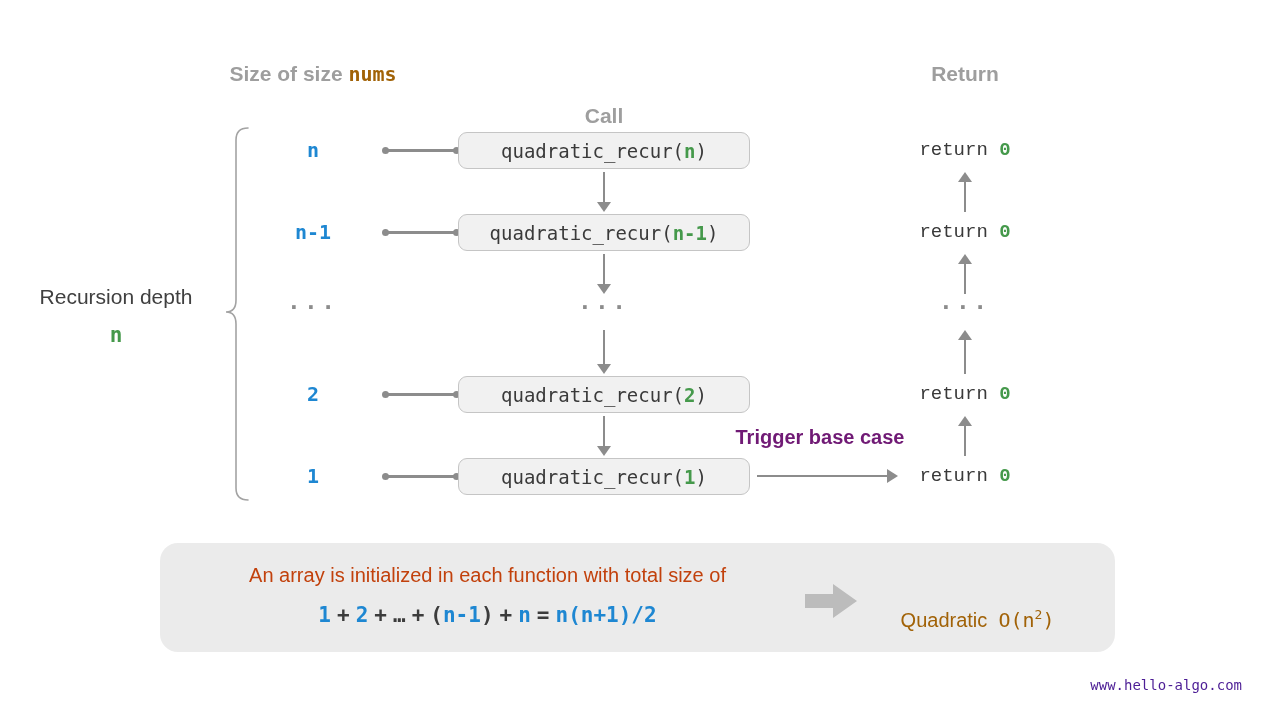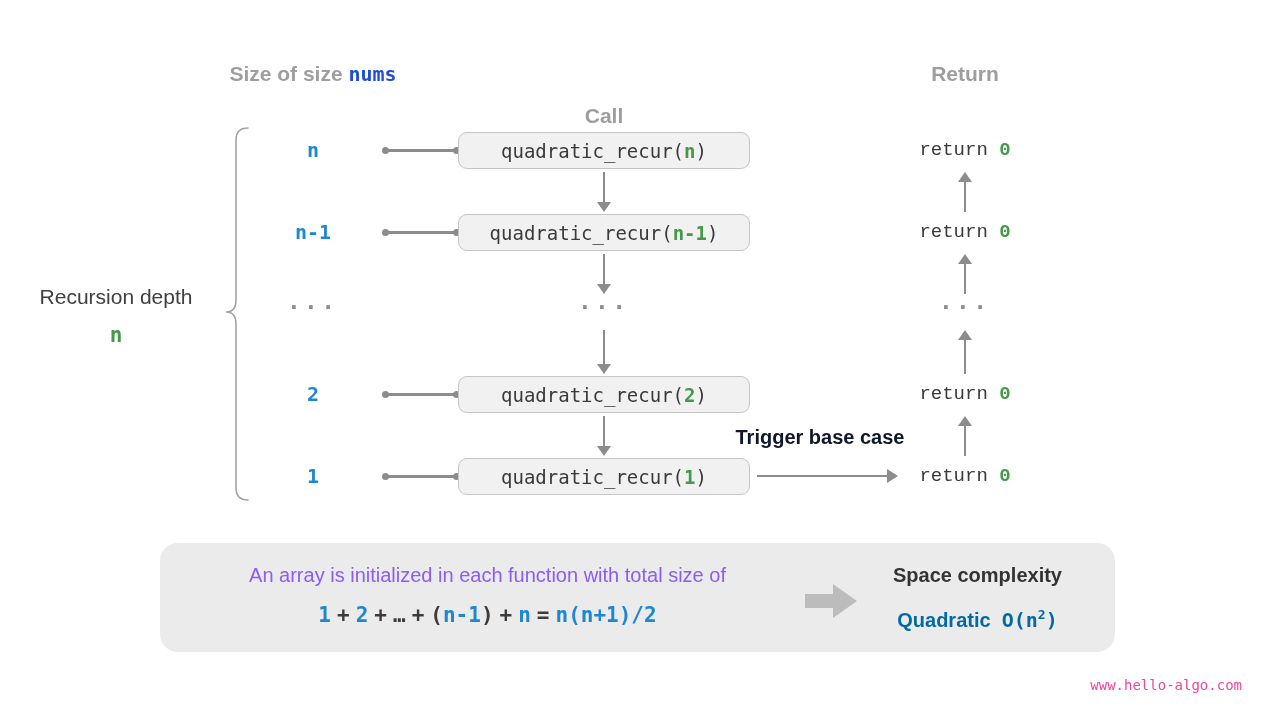--- a/index.html
+++ b/index.html
@@ -14,21 +14,21 @@
   .abs { position:absolute; }
   .center { text-align:center; }
 
   
   .col-header {
     font-size:21px; font-weight:700; color:#9e9e9e;
     height:28px; line-height:28px;
   }
   .code-blue {
     font-family:"DejaVu Sans Mono", monospace;
-    font-weight:700; color:#1d4ed8;
+    font-weight:700; color:#a16207;
   }
 
   
   .depth-label { font-size:21px; color:#404040; height:28px; line-height:28px; }
   .depth-n {
     font-family:"DejaVu Sans Mono", monospace;
     font-size:21px; font-weight:700; color:#45994b;
     height:28px; line-height:28px;
   }
 
@@ -76,52 +76,52 @@
   .varrow { width:16px; display:flex; flex-direction:column; align-items:center; }
   .varrow .shaft { width:2.5px; flex:1; background:#8c8c8c; }
   .head-down { width:0; height:0; border-left:7px solid transparent; border-right:7px solid transparent; border-top:10px solid #8c8c8c; }
   .head-up   { width:0; height:0; border-left:7px solid transparent; border-right:7px solid transparent; border-bottom:10px solid #8c8c8c; }
 
   .harrow { display:flex; align-items:center; }
   .harrow .shaft { height:2.5px; flex:1; background:#8c8c8c; }
   .head-right { width:0; height:0; border-top:7px solid transparent; border-bottom:7px solid transparent; border-left:11px solid #8c8c8c; }
 
   .trigger-label {
-    font-size:20px; font-weight:700; color:#0f172a;
+    font-size:20px; font-weight:700; color:#701a75;
     height:26px; line-height:26px;
   }
 
   
   .panel {
     left:160px; top:543px; width:955px; height:109px;
     background:#ebebeb; border-radius:18px;
   }
-  .panel-line1 { font-size:20px; color:#8b5cf6; height:26px; line-height:26px; }
+  .panel-line1 { font-size:20px; color:#c2410c; height:26px; line-height:26px; }
   .formula {
     font-family:"DejaVu Sans Mono", monospace;
     font-size:21px; font-weight:700;
     height:28px; line-height:28px; white-space:pre;
   }
   .tk { margin:0 3px; }
   .tk-blue { color:#1e87d2; }
   .tk-dark { color:#3c3c3c; }
   .space-title { font-size:20px; font-weight:700; color:#333333; height:26px; line-height:26px; }
   .complexity {
-    color:#0369a1; font-weight:700; font-size:20px;
+    color:#a16207; font-weight:400; font-size:20px;
     height:28px; line-height:28px;
   }
   .complexity .big-o {
     font-family:"DejaVu Sans Mono", monospace;
   }
   .complexity sup { font-size:13px; }
 
   
   .watermark {
     font-family:"DejaVu Sans Mono", monospace;
-    font-size:14px; color:#ec4899;
+    font-size:14px; color:#4c1d95;
   }
 </style>
 </head>
 <body>
 
 <div class="abs col-header center" style="left:193px; top:60px; width:240px;"><span>Size of size </span><span class="code-blue" style="font-size:20px;">nums</span></div>
 <div class="abs col-header center" style="left:544px; top:60px; width:120px;margin-top:42px;">Call</div>
 <div class="abs col-header center" style="left:905px; top:60px; width:120px;">Return</div>
 
 <div class="abs depth-label center" style="left:16px; top:283px; width:200px;">Recursion depth</div>
@@ -196,17 +196,16 @@
 
 <div class="abs panel">
   <div class="abs panel-line1 center" style="left:10px; top:19px; width:635px;">An array is initialized in each function with total size of</div>
 
   <div class="abs formula center" style="left:10px; top:58px; width:635px;"><span class="tk tk-blue">1</span><span class="tk tk-dark">+</span><span class="tk tk-blue">2</span><span class="tk tk-dark">+</span><span class="tk tk-dark">…</span><span class="tk tk-dark">+</span><span class="tk-dark" style="margin-left:3px;">(</span><span class="tk-blue">n-1</span><span class="tk-dark" style="margin-right:3px;">)</span><span class="tk tk-dark">+</span><span class="tk tk-blue">n</span><span class="tk tk-dark">=</span><span class="tk tk-blue">n(n+1)/2</span></div>
 
   <svg class="abs" style="left:645px; top:41px;" width="54" height="34" viewBox="0 0 54 34">
     <polygon points="0,10 28,10 28,0 52,17 28,34 28,24 0,24" fill="#bcbcbc"></polygon>
   </svg>
 
-  <div class="abs space-title center" style="left:690px; top:19px; width:255px;">Space complexity</div>
   <div class="abs complexity center" style="left:690px; top:58px; width:255px;"><span>Quadratic</span><span>&nbsp;&nbsp;</span><span class="big-o"><span>O(n</span><sup>2</sup><span>)</span></span></div>
 </div>
 
 <div class="abs watermark" style="right:38px; top:677px;">www.hello-algo.com</div>
 
 </body></html>

